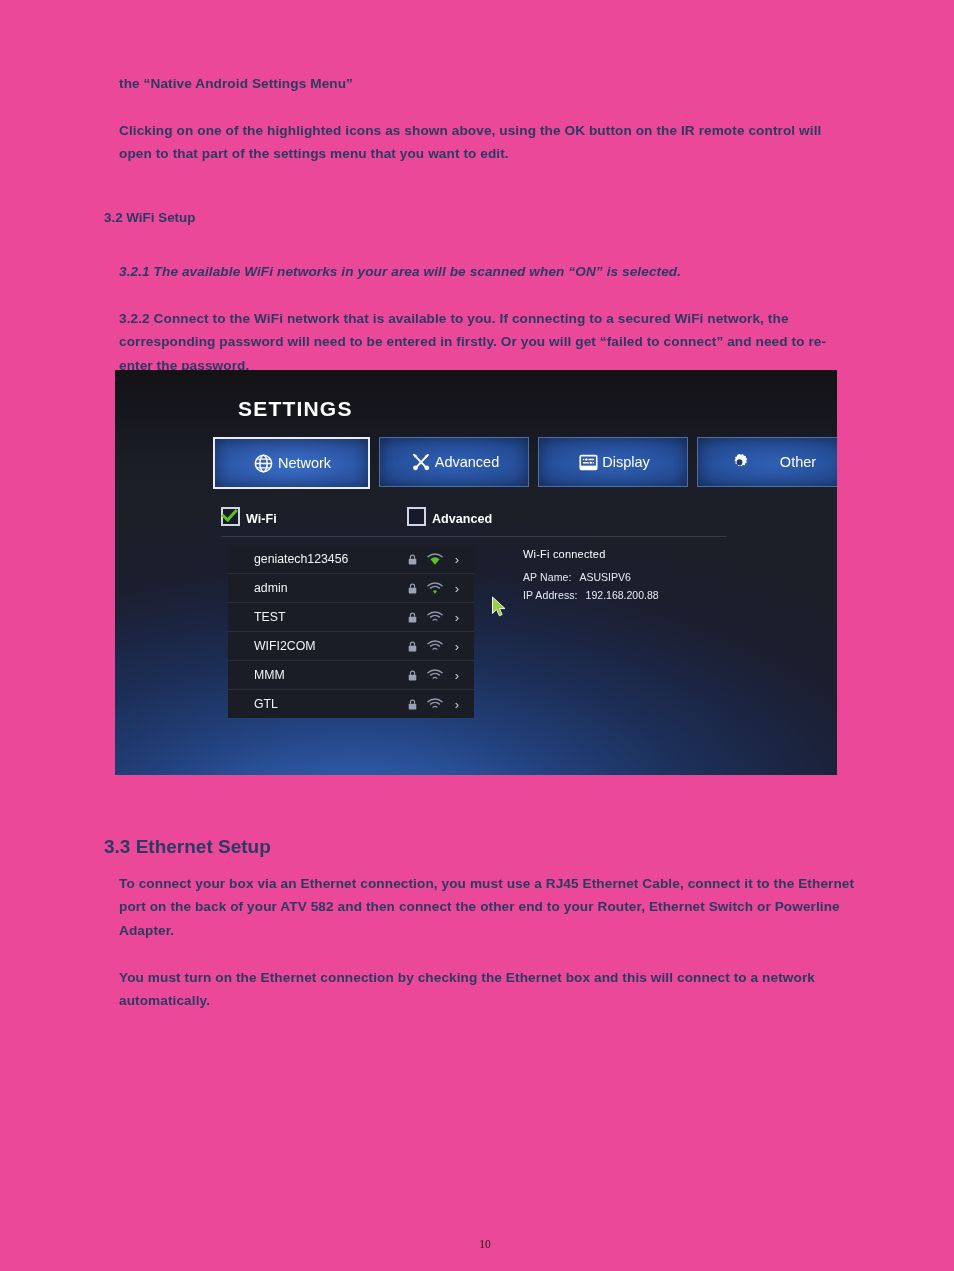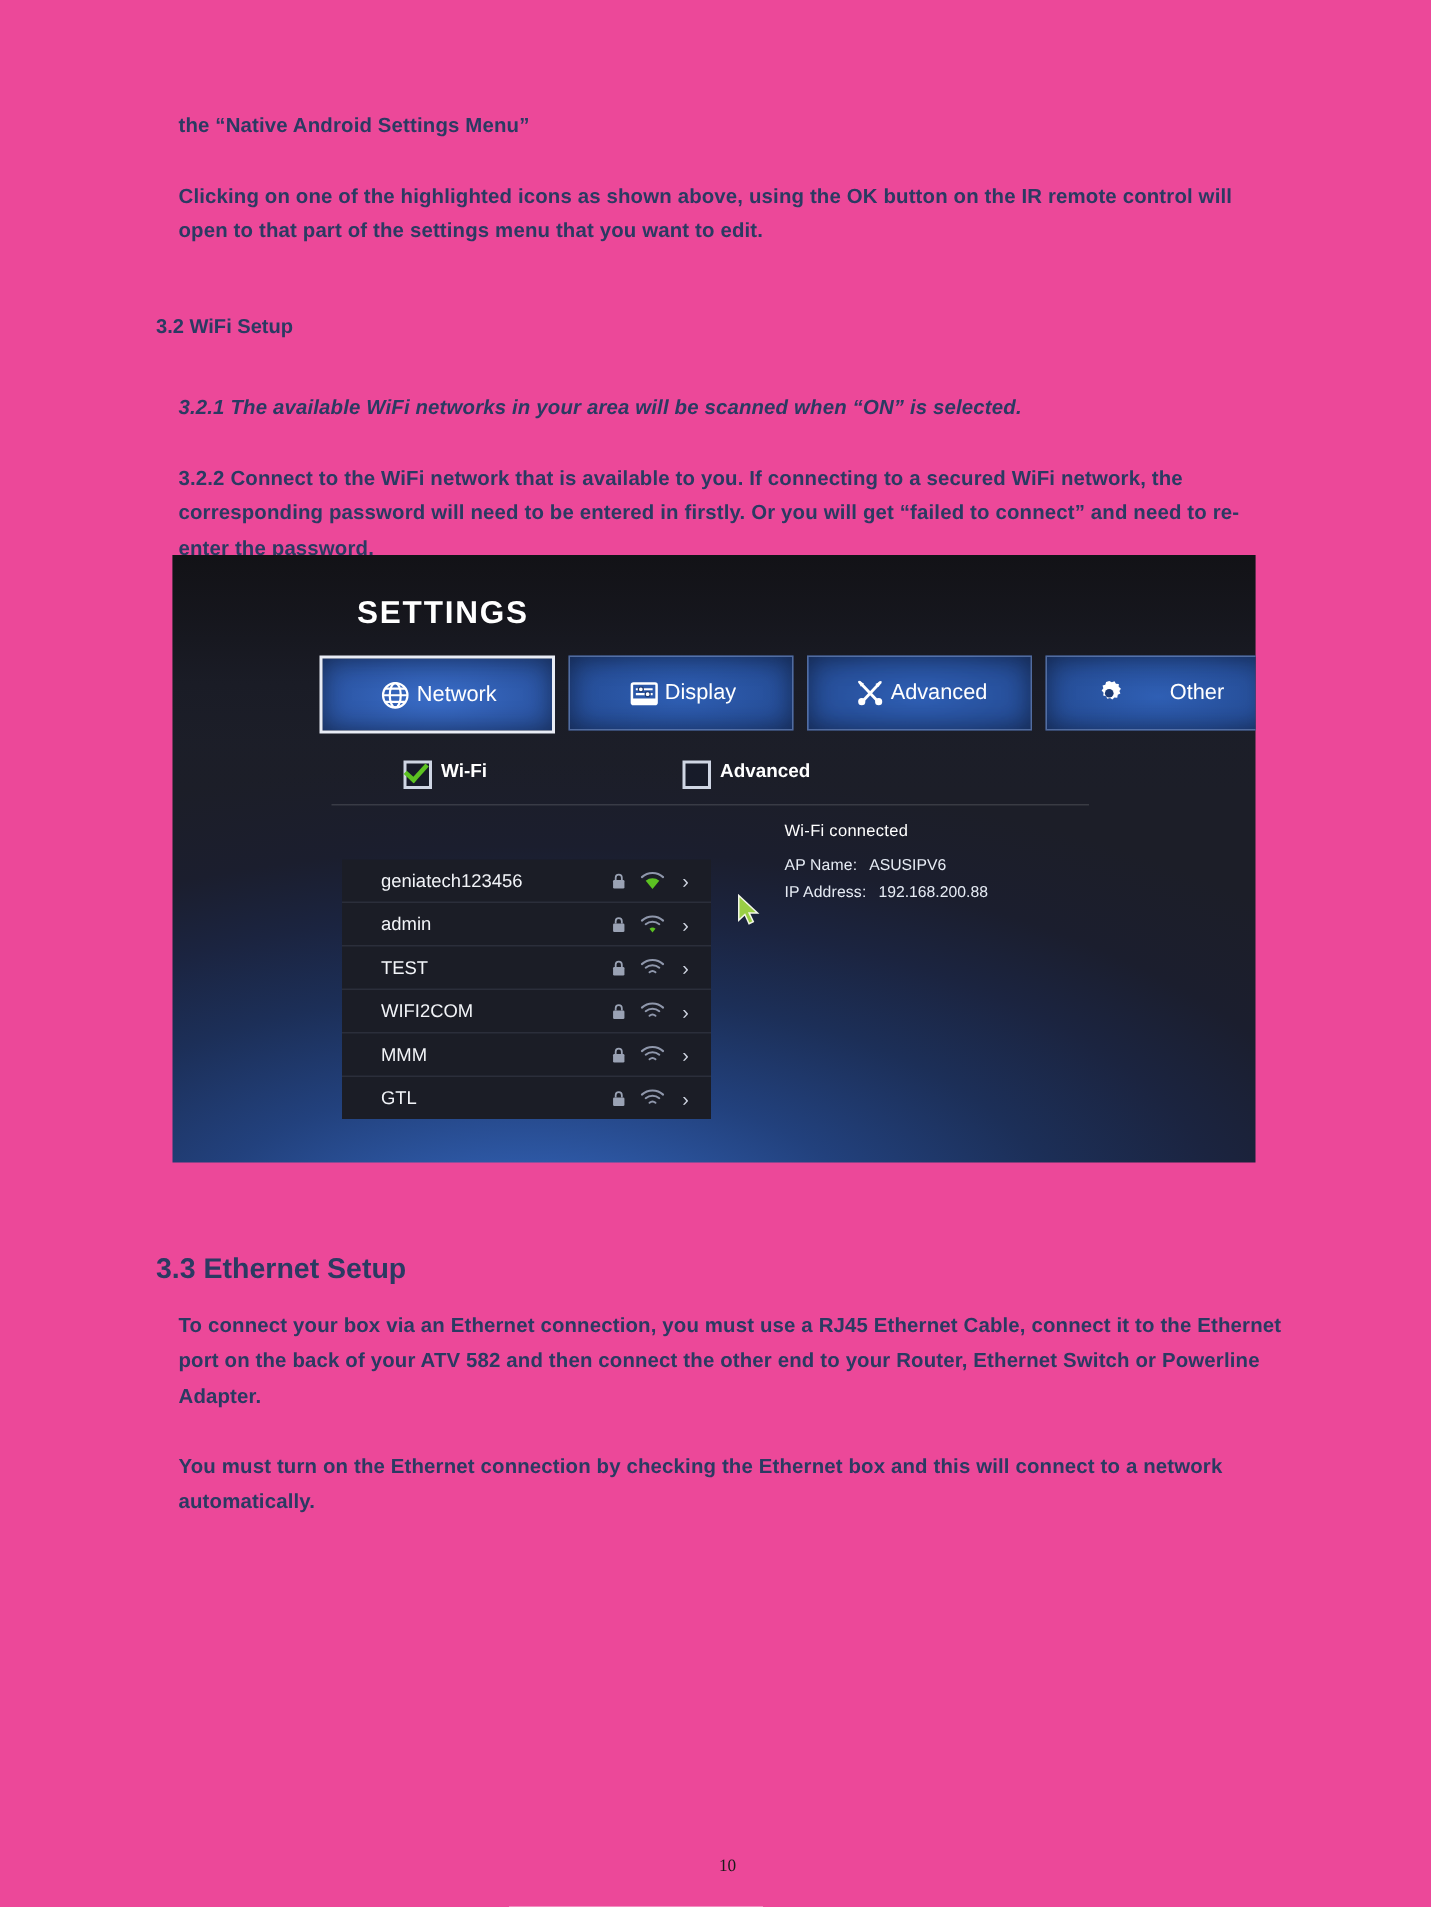--- a/index.html
+++ b/index.html
@@ -200,26 +200,25 @@
   #checkbox-row {
     position: absolute;
     left: 106px;
     top: 137px;
     width: 330px;
     height: 22px;
   }
   .cb-group {
     position: absolute;
     display: flex;
-    align-items: flex-start;
+    align-items: flex-end;
     gap: 6px;
     color: #ffffff;
     font-size: 12.6px;
     font-weight: bold;
-    margin-left: 48px;
   }
   #cb-wifi-group { left: 0; }
   #cb-ethernet-group { left: 186px; }
   .cbox {
     width: 15px;
     height: 15px;
     border: 2px solid #cfd6e4;
     background: rgba(18,24,42,0.45);
     position: relative;
     flex: none;
@@ -248,21 +247,20 @@
 
   
   #wifi-list {
     position: absolute;
     left: 113px;
     top: 175px;
     width: 246px;
     height: 173px;
     background: #1b1d26;
     overflow: hidden;
-    margin-top: 28px;
   }
   .wifi-row {
     height: 29px;
     display: flex;
     align-items: center;
     border-bottom: 1px solid #2b2e3a;
     padding: 0 8px 0 26px;
     box-sizing: border-box;
   }
   .wifi-row .ssid {
@@ -338,51 +336,51 @@
 
         <div class="nav-btn selected" id="btn-network">
           <span class="ico">
             <svg viewBox="0 0 24 24" width="21" height="21" fill="none" stroke="#ffffff" stroke-width="1.7">
               <circle cx="12" cy="12" r="9.3" fill="none"></circle>
               <ellipse cx="12" cy="12" rx="4.2" ry="9.3" fill="none"></ellipse>
               <path d="M2.9 12h18.2M4.4 7h15.2M4.4 17h15.2" fill="none"></path>
             </svg>
           </span>
           <span class="lbl">Network</span>
-        </div>
-
-        <div class="nav-btn" id="btn-display">
-          <span class="ico">
-            <svg viewBox="0 0 24 24" width="21" height="21">
-              <rect x="2.6" y="4.2" width="18.8" height="15.6" rx="1.2" fill="none" stroke="#ffffff" stroke-width="1.9"></rect>
-              <rect x="2.6" y="15.6" width="18.8" height="4.2" fill="#ffffff"></rect>
-              <path d="M5.6 8.6h12.8M5.6 12.3h12.8" stroke="#ffffff" stroke-width="1.6"></path>
-              <circle cx="9.4" cy="8.6" r="1.9" fill="#ffffff" stroke="#1d3a72" stroke-width="0.9"></circle>
-              <circle cx="14.6" cy="12.3" r="1.9" fill="#ffffff" stroke="#1d3a72" stroke-width="0.9"></circle>
-            </svg>
-          </span>
-          <span class="lbl">Display</span>
         </div>
 
         <div class="nav-btn" id="btn-advanced">
           <span class="ico">
             <svg viewBox="0 0 24 24" width="22" height="22">
               <g stroke="#ffffff" stroke-width="2.1" stroke-linecap="round">
                 <path d="M4.5 4.2 L17.5 17.8"></path>
                 <path d="M19.4 4.4 L7.0 17.6"></path>
               </g>
               <path d="M3.2 3.0 L7.6 5.0 L5.4 7.4 Z" fill="#ffffff"></path>
               <path d="M20.6 3.2 L18.2 7.6 L15.9 5.4 Z" fill="#ffffff"></path>
               <circle cx="18.3" cy="18.3" r="2.6" fill="#ffffff"></circle>
               <circle cx="6.0" cy="18.3" r="2.6" fill="#ffffff"></circle>
             </svg>
           </span>
           <span class="lbl">Advanced</span>
         </div>
 
+        <div class="nav-btn" id="btn-display">
+          <span class="ico">
+            <svg viewBox="0 0 24 24" width="21" height="21">
+              <rect x="2.6" y="4.2" width="18.8" height="15.6" rx="1.2" fill="none" stroke="#ffffff" stroke-width="1.9"></rect>
+              <rect x="2.6" y="15.6" width="18.8" height="4.2" fill="#ffffff"></rect>
+              <path d="M5.6 8.6h12.8M5.6 12.3h12.8" stroke="#ffffff" stroke-width="1.6"></path>
+              <circle cx="9.4" cy="8.6" r="1.9" fill="#ffffff" stroke="#1d3a72" stroke-width="0.9"></circle>
+              <circle cx="14.6" cy="12.3" r="1.9" fill="#ffffff" stroke="#1d3a72" stroke-width="0.9"></circle>
+            </svg>
+          </span>
+          <span class="lbl">Display</span>
+        </div>
+
         <div class="nav-btn" id="btn-other">
           <span class="ico">
             <svg viewBox="0 0 24 24" width="21" height="21">
               <path fill="#ffffff" d="M12 2.2l2.0 1.0 2.0-0.8 1.1 1.9 2.2 0.2-0.1 2.2 1.7 1.4-1.2 1.8 0.8 2.0-2.0 0.9-0.4 2.2-2.2-0.2-1.5 1.6-1.8-1.2-2.1 0.7-0.9-2.0-2.2-0.5 0.3-2.2-1.5-1.6 1.3-1.7-0.6-2.1 2.1-0.7 0.6-2.1z"></path>
               <circle cx="12" cy="11.6" r="3.3" fill="#1d3a72"></circle>
             </svg>
           </span>
           <span class="lbl">Other</span>
         </div>
 

